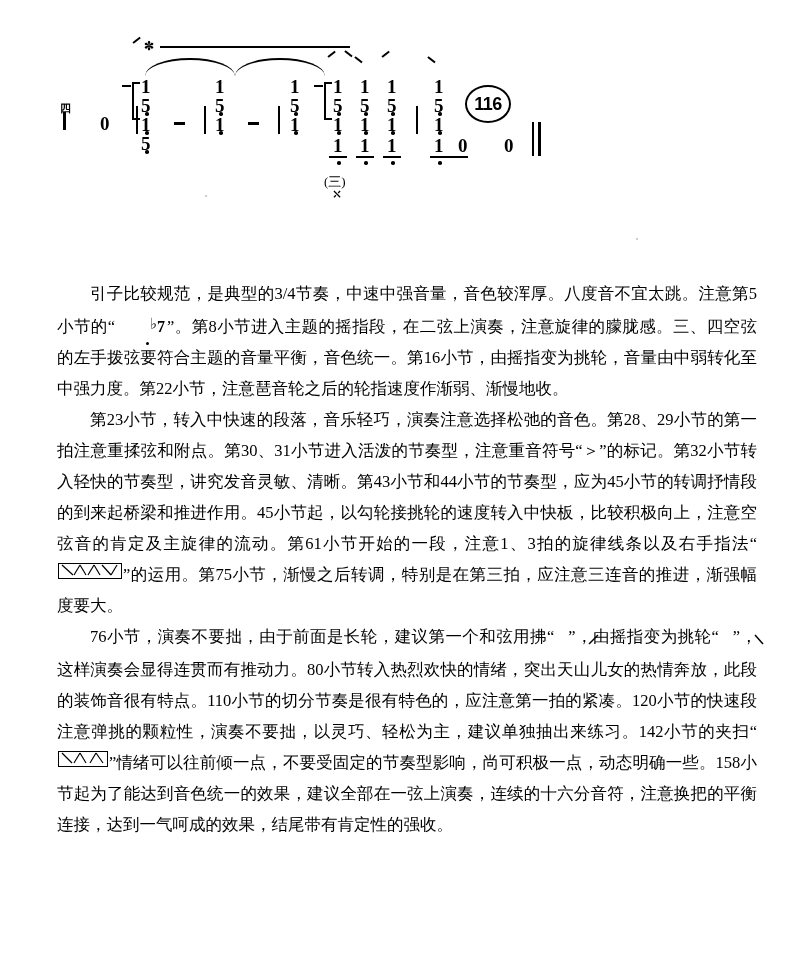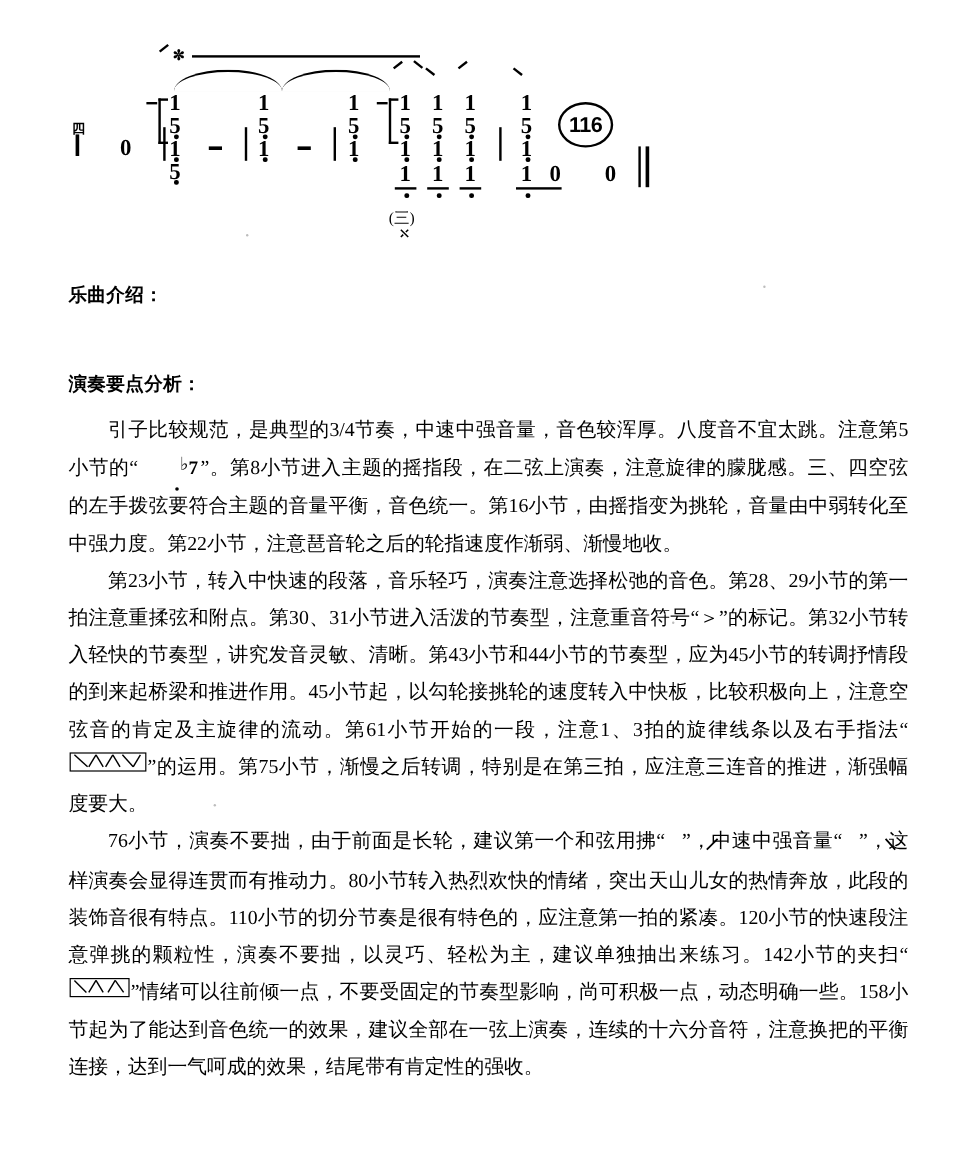--- a/index.html
+++ b/index.html
@@ -366,43 +366,41 @@
   </div>
 
   <div class="speck" style="left:636px; top:238px;"></div>
   <div class="speck" style="left:205px; top:195px;"></div>
   <div class="speck" style="left:560px; top:518px;"></div>
   <div class="speck" style="left:178px; top:670px;"></div>
 
   <div class="body">
 
     <div class="sect">
-      <h2 class="heading">乐曲介绍：</h2>
     </div>
 
     <div class="gap-md"></div>
 
     <div class="sect sect-2">
-      <h2 class="heading">演奏要点分析：</h2>
 
       <p class="para"><span>引子比较规范，是典型的3/4节奏，中速中强音量，音色较浑厚。八度音不宜太跳。注意第5小节的“</span><span class="flat7"><span class="fl">♭</span><span class="nn">7</span><span class="lowdot"></span></span><span>”。第8小节进入主题的摇指段，在二弦上演奏，注意旋律的朦胧感。三、四空弦的左手拨弦要符合主题的音量平衡，音色统一。第16小节，由摇指变为挑轮，音量由中弱转化至中强力度。第22小节，注意琶音轮之后的轮指速度作渐弱、渐慢地收。</span></p>
 
       <p class="para"><span>第23小节，转入中快速的段落，音乐轻巧，演奏注意选择松弛的音色。第28、29小节的第一拍注意重揉弦和附点。第30、31小节进入活泼的节奏型，注意重音符号“＞”的标记。第32小节转入轻快的节奏型，讲究发音灵敏、清晰。第43小节和44小节的节奏型，应为45小节的转调抒情段的到来起桥梁和推进作用。45小节起，以勾轮接挑轮的速度转入中快板，比较积极向上，注意空弦音的肯定及主旋律的流动。第61小节开始的一段，注意1、3拍的旋律线条以及右手指法“</span><span class="strokebox"><svg width="58" height="12" viewBox="0 0 58 12">
               <line x1="1" y1="1" x2="12" y2="11" stroke="#000" stroke-width="1.2"></line>
               <line x1="13" y1="11" x2="19" y2="1" stroke="#000" stroke-width="1.2"></line>
               <line x1="19" y1="1" x2="25" y2="11" stroke="#000" stroke-width="1.2"></line>
               <line x1="27" y1="11" x2="33" y2="1" stroke="#000" stroke-width="1.2"></line>
               <line x1="33" y1="1" x2="39" y2="11" stroke="#000" stroke-width="1.2"></line>
               <line x1="41" y1="1" x2="50" y2="11" stroke="#000" stroke-width="1.2"></line>
               <line x1="50" y1="11" x2="56" y2="1" stroke="#000" stroke-width="1.2"></line>
             </svg></span><span>”的运用。第75小节，渐慢之后转调，特别是在第三拍，应注意三连音的推进，渐强幅度要大。</span></p>
 
       <p class="para"><span>76小节，演奏不要拙，由于前面是长轮，建议第一个和弦用拂“</span><span class="markglyph"><svg width="13" height="13" viewBox="0 0 13 13">
               <line x1="2" y1="11" x2="11" y2="2" stroke="#000" stroke-width="1.5"></line>
-            </svg></span><span>”，中速中强音量“</span><span class="markglyph"><svg width="13" height="13" viewBox="0 0 13 13">
+            </svg></span><span>”，由摇指变为挑轮“</span><span class="markglyph"><svg width="13" height="13" viewBox="0 0 13 13">
               <line x1="3" y1="2" x2="11" y2="11" stroke="#000" stroke-width="1.5"></line>
             </svg></span><span>”，这样演奏会显得连贯而有推动力。80小节转入热烈欢快的情绪，突出天山儿女的热情奔放，此段的装饰音很有特点。110小节的切分节奏是很有特色的，应注意第一拍的紧凑。120小节的快速段注意弹挑的颗粒性，演奏不要拙，以灵巧、轻松为主，建议单独抽出来练习。142小节的夹扫“</span><span class="strokebox"><svg width="44" height="12" viewBox="0 0 44 12">
               <line x1="1" y1="1" x2="11" y2="11" stroke="#000" stroke-width="1.2"></line>
               <line x1="13" y1="11" x2="19" y2="1" stroke="#000" stroke-width="1.2"></line>
               <line x1="19" y1="1" x2="25" y2="11" stroke="#000" stroke-width="1.2"></line>
               <line x1="29" y1="11" x2="35" y2="1" stroke="#000" stroke-width="1.2"></line>
               <line x1="35" y1="1" x2="42" y2="11" stroke="#000" stroke-width="1.2"></line>
             </svg></span><span>”情绪可以往前倾一点，不要受固定的节奏型影响，尚可积极一点，动态明确一些。158小节起为了能达到音色统一的效果，建议全部在一弦上演奏，连续的十六分音符，注意换把的平衡连接，达到一气呵成的效果，结尾带有肯定性的强收。</span></p>
     </div>
 

